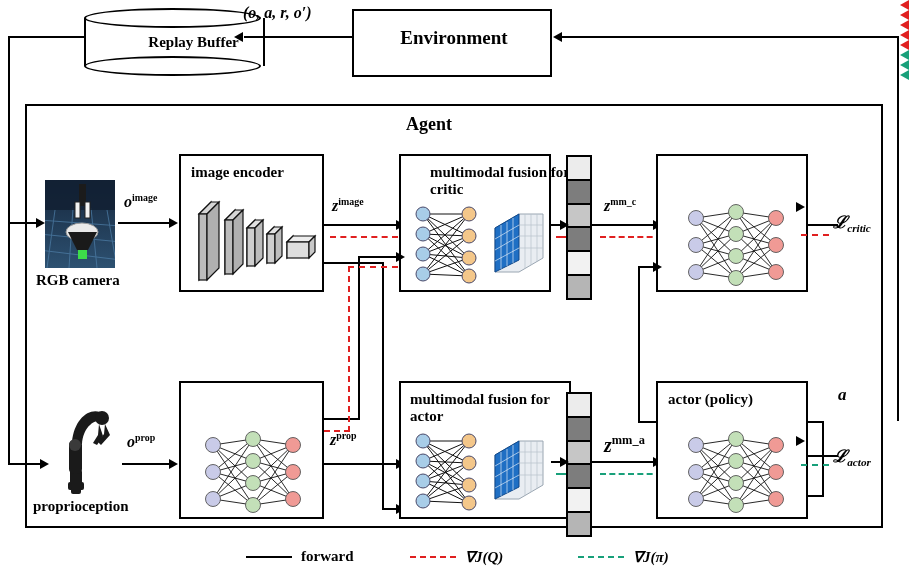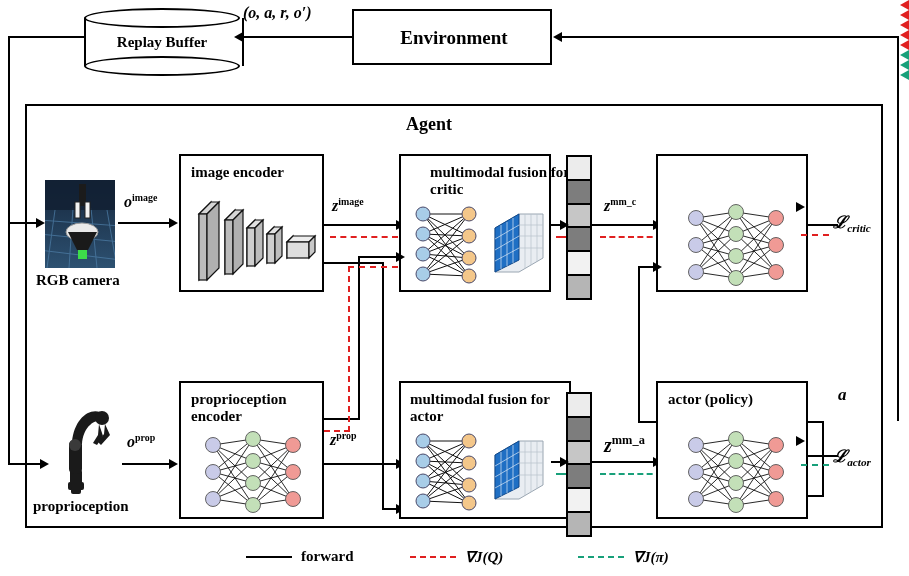--- a/index.html
+++ b/index.html
@@ -27,21 +27,21 @@
   .dash-g{position:absolute;height:0;border-top:2px dashed #18a07a;}
 
   
   .ah{position:absolute;width:0;height:0;}
   .ah-r{border-top:5px solid transparent;border-bottom:5px solid transparent;border-left:9px solid #000;}
   .ah-l{border-top:5px solid transparent;border-bottom:5px solid transparent;border-right:9px solid #000;}
   .ahr-l{border-top:5px solid transparent;border-bottom:5px solid transparent;border-right:9px solid #e02020;}
   .ahg-l{border-top:5px solid transparent;border-bottom:5px solid transparent;border-right:9px solid #18a07a;}
 
   
-  .cyl{position:absolute;}
+  .cyl{position:absolute;padding-left:21px;}
   .cyl .body{position:absolute;left:0;top:10px;width:100%;height:48px;
        border-left:2px solid #000;border-right:2px solid #000;background:#fff;}
   .cyl .top,.cyl .bot{position:absolute;left:0;width:100%;height:20px;
        border:2px solid #000;border-radius:50%;background:#fff;box-sizing:border-box;}
   .cyl .top{top:0;}
   .cyl .bot{top:48px;}
   .cyl .cap{position:absolute;top:26px;width:100%;text-align:center;
        font-weight:bold;font-size:15px;z-index:3;}
 
   
@@ -66,21 +66,21 @@
 
 <div id="stage">
 
   <div class="cyl" style="left:84px;top:8px;width:156px;height:68px;">
     <div class="body"></div>
     <div class="bot"></div>
     <div class="top"></div>
     <div class="cap">Replay Buffer</div>
   </div>
 
-  <div class="abs box" style="left:352px;top:9px;width:200px;height:56px;">
+  <div class="abs box" style="left:352px;top:9px;width:200px;height:68px;">
     <div class="t" style="left:0;top:16px;width:200px;text-align:center;font-size:19px;">Environment</div>
   </div>
 
   <div class="t ital" style="left:243px;top:4px;font-size:16px;">(o, a, r, o′)</div>
 
   <div class="ln lnh" style="left:244px;top:36px;width:108px;"></div>
   <div class="ah ah-l" style="left:234px;top:32px;"></div>
 
   <div class="ln lnh" style="left:562px;top:36px;width:337px;"></div>
   <div class="ah ah-l" style="left:553px;top:32px;"></div>
@@ -335,21 +335,20 @@
   <div class="ln lnh" style="left:8px;top:463px;width:33px;"></div>
   <div class="ah ah-r" style="left:40px;top:459px;"></div>
 
   <div class="t ital" style="left:127px;top:432px;font-size:16px;">
     <span>o</span><span class="sup">prop</span>
   </div>
   <div class="ln lnh" style="left:122px;top:463px;width:49px;"></div>
   <div class="ah ah-r" style="left:169px;top:459px;"></div>
 
   <div class="abs box" style="left:179px;top:381px;width:145px;height:138px;">
-    <div class="boxlabel" style="left:10px;top:8px;width:120px;font-size:15px;">proprioception encoder</div>
     <svg class="abs" style="left:20px;top:48px;" width="104" height="82" viewBox="0 0 104 82">
       <g stroke="#111" stroke-width=".9">
         <line x1="12" y1="14" x2="52" y2="8"></line>
           <line x1="12" y1="14" x2="52" y2="30"></line>
           <line x1="12" y1="14" x2="52" y2="52"></line>
           <line x1="12" y1="14" x2="52" y2="74"></line>
         <line x1="12" y1="41" x2="52" y2="8"></line>
           <line x1="12" y1="41" x2="52" y2="30"></line>
           <line x1="12" y1="41" x2="52" y2="52"></line>
           <line x1="12" y1="41" x2="52" y2="74"></line>

